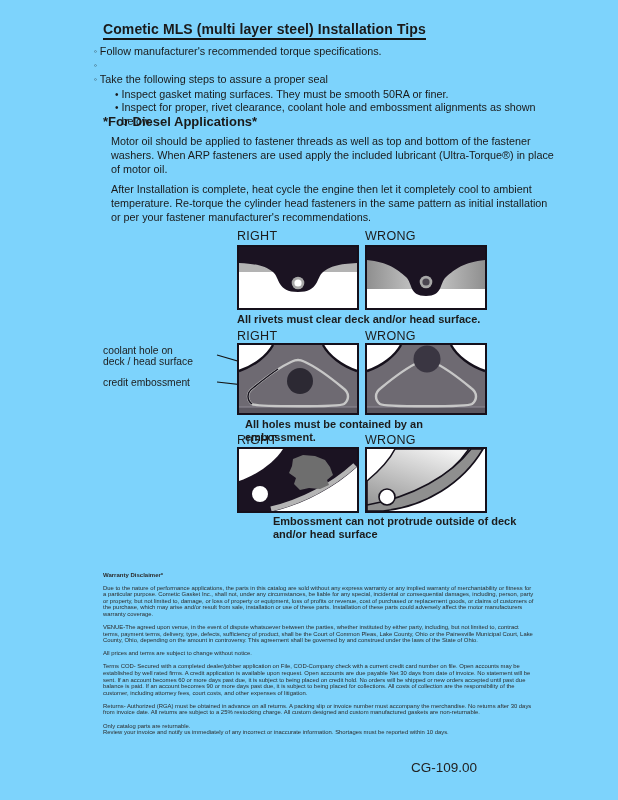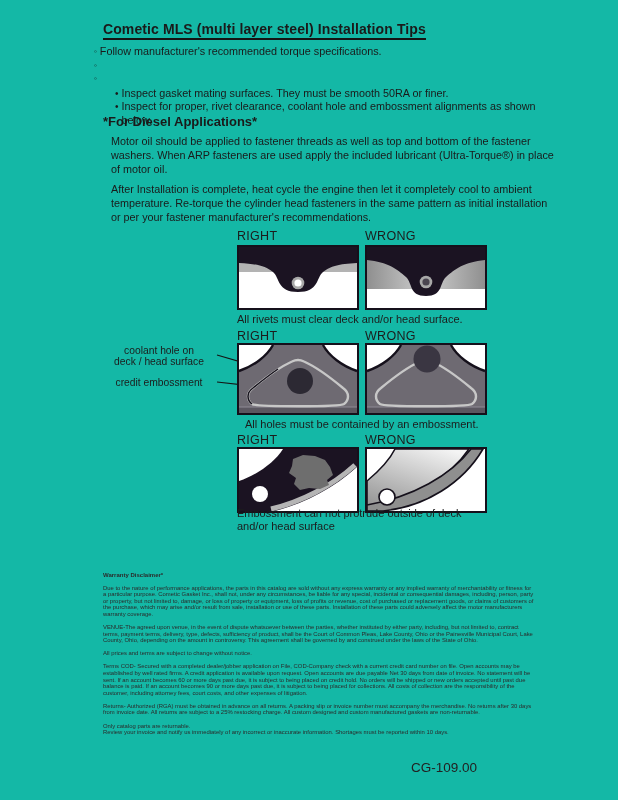--- a/index.html
+++ b/index.html
@@ -1,19 +1,19 @@
 <!DOCTYPE html>
 <html><head>
 <meta charset="utf-8">
 <style>
   * { margin:0; padding:0; box-sizing:border-box; }
   html,body { background:#e8e8e8; }
   .page {
     position:relative; width:618px; height:800px; margin:0 auto;
-    background:#14b8a6; overflow:hidden;
+    background:#7dd3fc; overflow:hidden;
     font-family:"Liberation Sans", sans-serif; color:#1a1a1a;padding-left:48px;
     -webkit-font-smoothing:antialiased;
   }
   .title {
     position:absolute; left:103px; top:21px;
     font-size:14px; font-weight:bold; letter-spacing:.1px;
     border-bottom:2px solid #141414; padding-bottom:1px; display:inline-block;
   }
   .tips { position:absolute; left:94px; top:45px; width:470px; font-size:10.8px; line-height:13.6px; }
   .tip-row { display:flex; align-items:baseline; }
@@ -33,25 +33,25 @@
   .fig1 .fl-w, .fig3 .fl-w { left:128px; width:122px; }
   .fig2 .fl-r { left:134px; width:122px; }
   .fig2 .fl-w { left:262px; width:122px; }
   .panel { position:absolute; top:16px; width:122px; }
   .fig2 .panel { top:14px; }
   .fig3 .panel { top:14px; }
   .pan-r { left:0; }
   .pan-w { left:128px; }
   .fig2 .pan-r { left:134px; }
   .fig2 .pan-w { left:262px; }
-  .caption { position:absolute; left:0; font-size:11px; line-height:12.5px; color:#1c1c1c; }
+  .caption { position:absolute; left:0; font-size:11px; line-height:12.5px; color:#1c1c1c;font-weight:bold; }
   .fig1 .caption { top:84px; width:251px; }
   .fig2 .caption { top:89px; left:142px; width:251px; }
-  .fig3 .caption { top:74px; width:245px; }
-  .ann { position:absolute; left:0; width:112px; text-align:center; font-size:10.3px; line-height:11px; color:#1c1c1c; }
+  .fig3 .caption { top:82px; width:245px;margin-left:36px; }
+  .ann { position:absolute; left:0; width:112px; text-align:left; font-size:10.3px; line-height:11px; color:#1c1c1c; }
   .ann-coolant { top:16px; }
   .ann-emboss { top:48px; }
   .leader-svg { position:absolute; left:0; top:0; width:385px; height:106px; pointer-events:none; }
   .legal { position:absolute; left:103px; top:572px; width:431px; color:#2b2b2b; }
   .legal-heading { font-size:6px; font-weight:bold; margin-bottom:6.5px; }
   .legal p { font-size:5.9px; line-height:6.6px; margin-bottom:6.5px; }
   .legal p.tight { margin-bottom:0; }
   .page-num { position:absolute; left:357px; top:760px; width:120px; text-align:right; font-size:13.5px; color:#222; }
 </style>
 </head>
@@ -64,20 +64,21 @@
   <div class="tips">
     <div class="tip-row l1">
       <span class="marker m1">◦</span>
       <span>Follow manufacturer's recommended torque specifications.</span>
     </div>
     <div class="tip-row l1">
       <span class="marker m1">◦</span>
     </div>
     <div class="tip-row l1">
       <span class="marker m1">◦</span>
+      <span>Take the following steps to assure a proper seal</span>
     </div>
     <div class="tip-row l2">
       <span class="marker m2">•</span>
       <span>Inspect gasket mating surfaces.  They must be smooth 50RA or finer.</span>
     </div>
     <div class="tip-row l2">
       <span class="marker m2">•</span>
       <span>Inspect for proper, rivet clearance, coolant hole and embossment alignments as shown below.</span>
     </div>
   </div>

